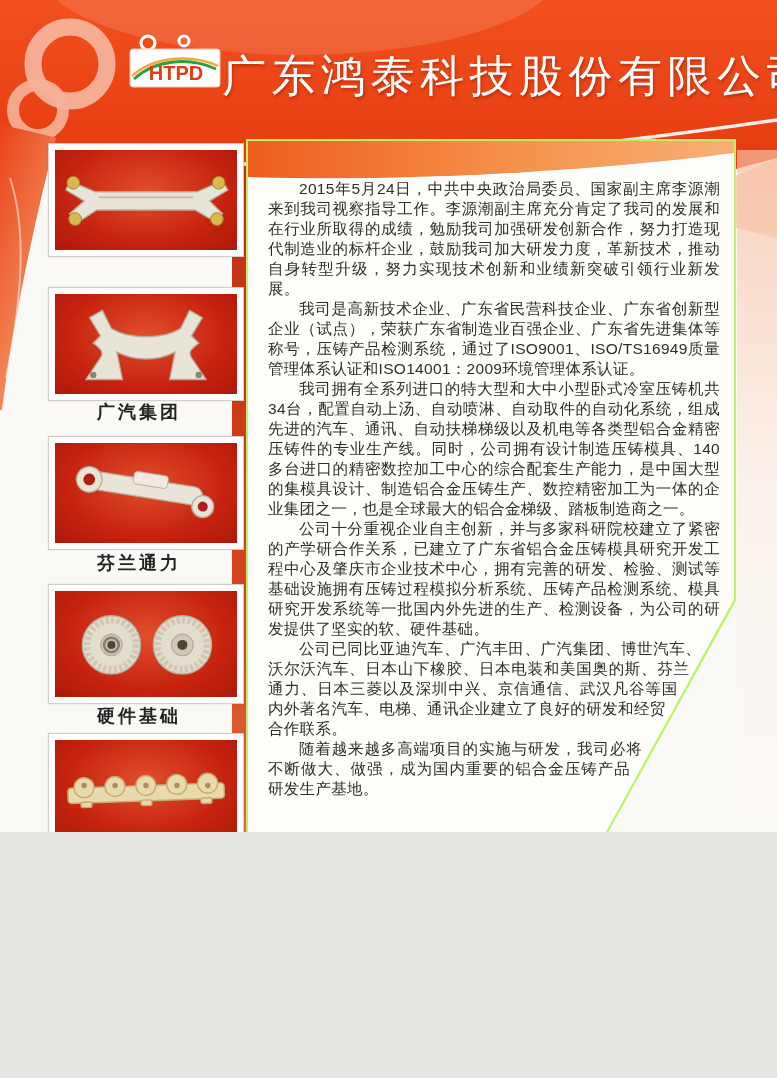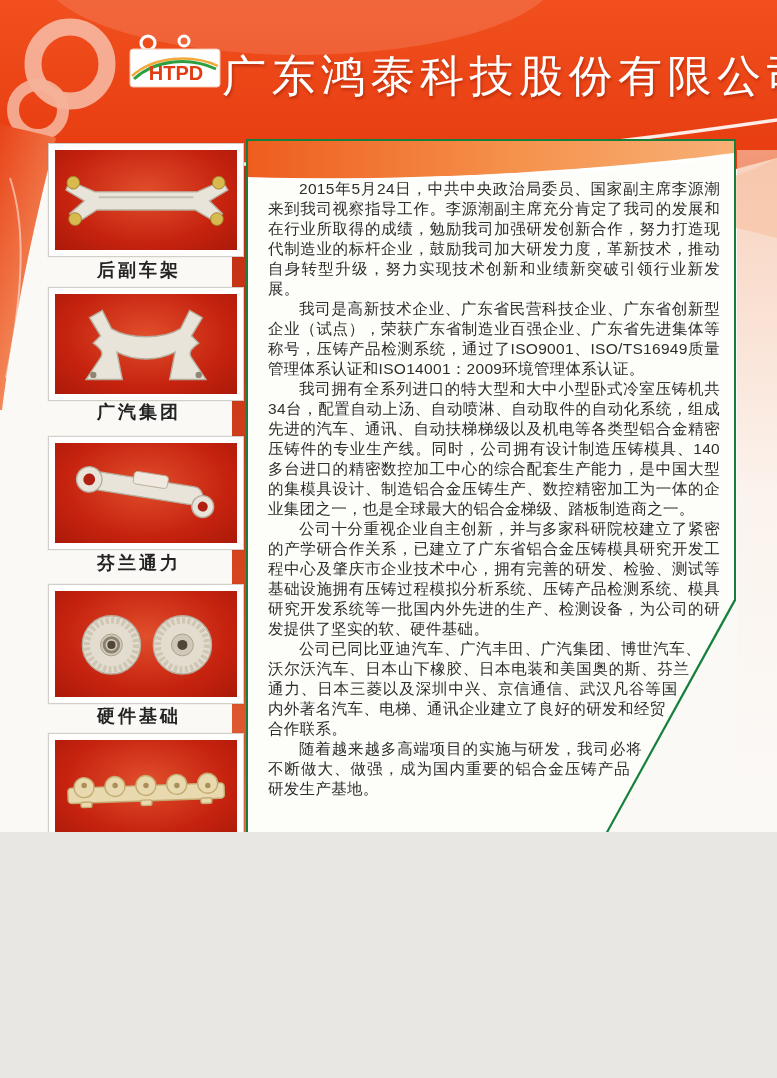--- a/index.html
+++ b/index.html
@@ -13,21 +13,21 @@
   .company-title{left:222px;top:47px;width:520px;color:#ffffff;font-size:44px;font-weight:normal;
         letter-spacing:5.5px;white-space:nowrap;text-shadow:1px 2px 3px rgba(140,25,0,.55);}
   .logo-box{left:126px;top:32px;width:98px;height:62px;}
 
   
   .left-swoosh{left:0;top:118px;width:62px;height:300px;}
   .right-glow{left:737px;top:150px;width:40px;height:780px;
         background:linear-gradient(180deg,rgba(247,193,165,.7),rgba(252,231,219,.3) 45%,rgba(255,255,255,0) 85%);}
 
   
-  .panel-border{left:246px;top:139px;width:490px;height:729px;background:#15803d;
+  .panel-border{left:246px;top:139px;width:490px;height:729px;background:#bef264;
         clip-path:polygon(0 0,100% 0,100% 63.3%,69.9% 100%,0 100%);}
   .panel-inner{position:absolute;left:2px;top:2px;width:486px;height:725px;background:#fdfdfa;
         clip-path:polygon(0 0,100% 0,100% 63.2%,69.8% 100%,0 100%);}
   .panel-band{position:absolute;left:0;top:0;width:486px;height:46px;}
   .dark-strip{left:232px;top:166px;width:14px;height:690px;
         background:linear-gradient(180deg,#c22c12,#d84a22 70%,#e57048);}
   .article{position:absolute;left:20px;top:38px;width:452px;color:#2e2d2b;
         font-size:15.5px;line-height:20px;text-align:justify;letter-spacing:.3px;}
   .article p{margin:0;text-indent:2em;}
   .cut-spacer{float:right;width:148px;height:250px;
@@ -140,21 +140,20 @@
       <svg viewBox="0 0 200 110">
         <path d="M16,34 L44,46 L156,46 L184,34 L190,44 L170,56 L184,70 L178,80 L154,66 L46,66 L24,80 L16,70 L32,56 L12,44 Z" fill="#e9e4da" stroke="#b7ad9d" stroke-width="1.5"></path>
         <path d="M48,52 H152" stroke="#c7bfae" stroke-width="2"></path>
         <circle cx="20" cy="36" r="7" fill="#d7b94e" stroke="#9c7f2c"></circle>
         <circle cx="180" cy="36" r="7" fill="#d7b94e" stroke="#9c7f2c"></circle>
         <circle cx="22" cy="76" r="7" fill="#d7b94e" stroke="#9c7f2c"></circle>
         <circle cx="178" cy="76" r="7" fill="#d7b94e" stroke="#9c7f2c"></circle>
       </svg>
     </div>
   </div>
-  <div class="abs plabel l1">后副车架</div>
 
   <div class="frame f2">
     <div class="photo">
       <svg viewBox="0 0 200 110">
         <path d="M38,26 L52,18 L62,38 C82,50 118,50 138,38 L148,18 L162,26 L150,46 L158,54 C150,60 146,64 150,70 L166,94 L126,94 L132,64 C112,74 88,74 68,64 L74,94 L34,94 L50,70 C54,64 50,60 42,54 L50,46 Z" fill="#e9e4da" stroke="#b7ad9d" stroke-width="1.5"></path>
         <circle cx="42" cy="89" r="3.5" fill="#8f8574"></circle>
         <circle cx="158" cy="89" r="3.5" fill="#8f8574"></circle>
       </svg>
     </div>
   </div>

